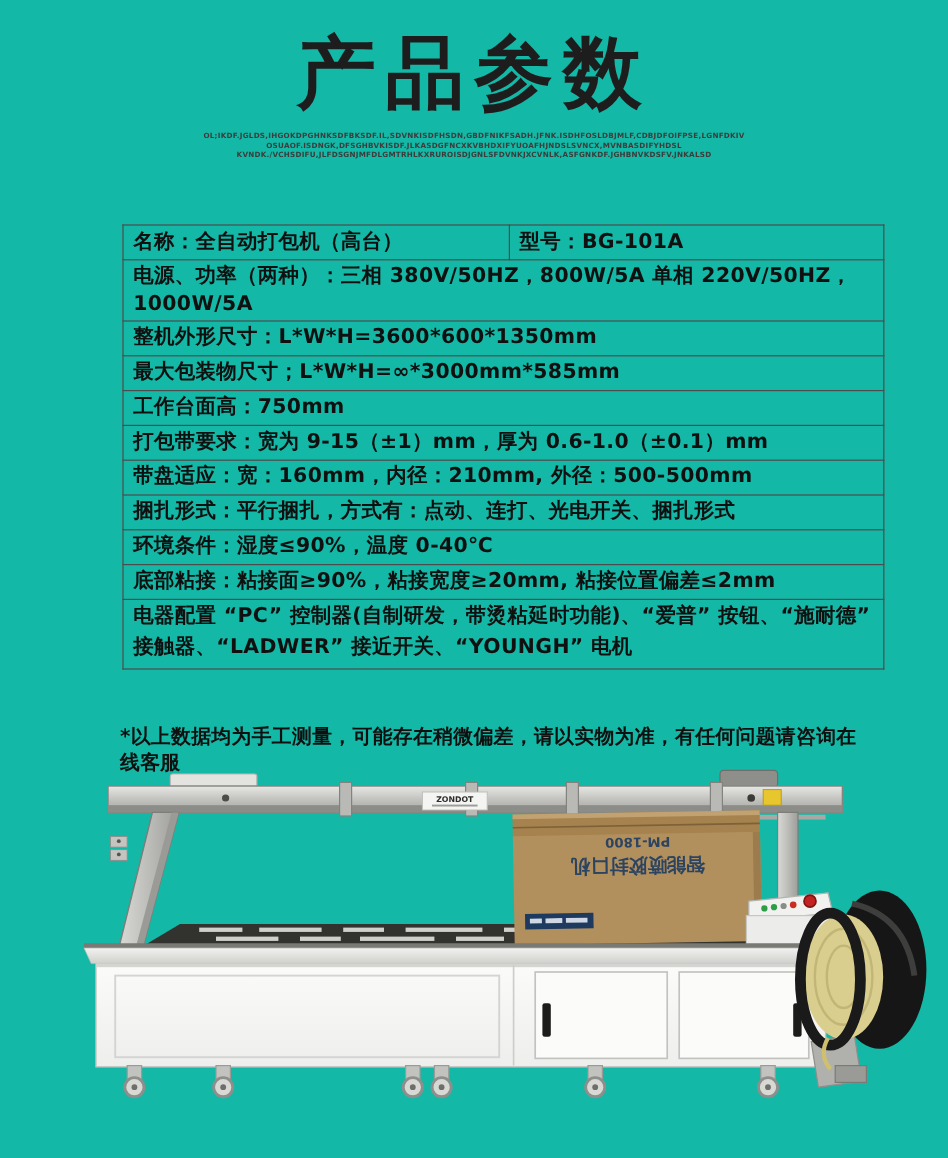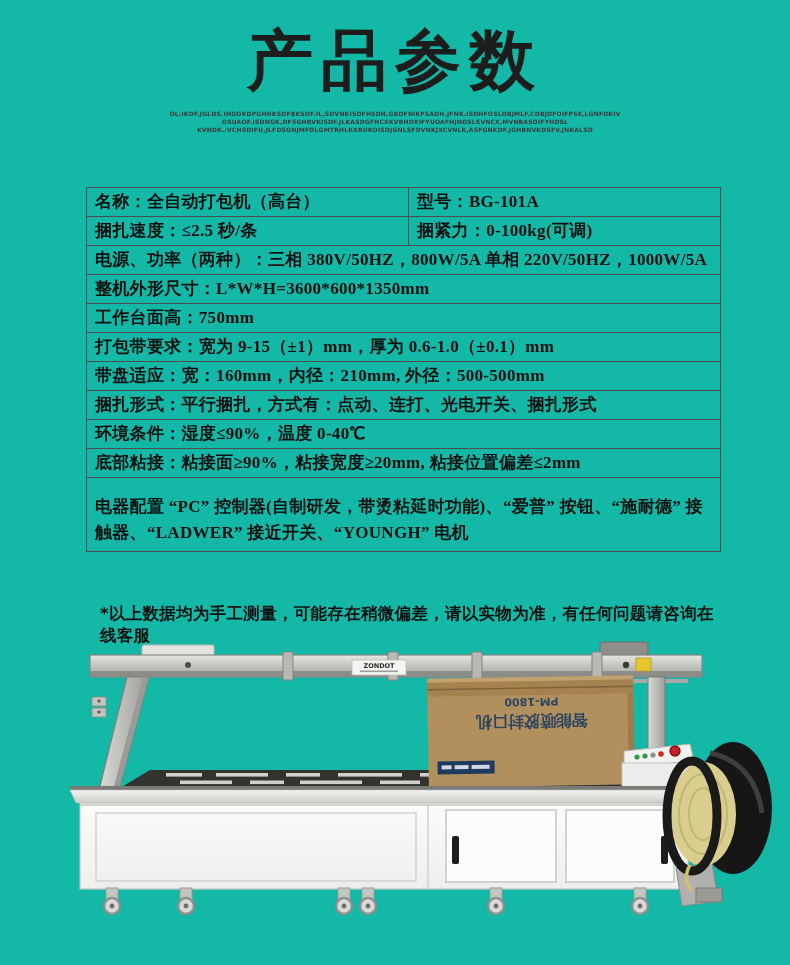--- a/index.html
+++ b/index.html
@@ -11,32 +11,32 @@
     font-size:66px; font-weight:900; color:#1d1d1d; letter-spacing:8px;
     font-family:"DejaVu Sans","Liberation Sans",sans-serif;
   }
   .subtitle { margin-top:4px; text-align:center; }
   .subtitle div {
     font-size:6px; line-height:8px; color:#3c3c3c; font-weight:bold;
     letter-spacing:0.2px; white-space:nowrap;
   }
 
   table.spec-table {
-    position:absolute; left:86px; top:187px; width:600px;
-    border-collapse:collapse; table-layout:fixed;font-family:Liberation Serif, serif;
+    position:absolute; left:102px; top:187px; width:600px;
+    border-collapse:collapse; table-layout:fixed;
   }
   table.spec-table td {
     border:1px solid #4c4c4c;
     font-size:17px; font-weight:bold; color:#101010;
     padding:2px 8px; height:24px; line-height:1.35;
     letter-spacing:0.3px; overflow:hidden;
   }
   table.spec-table td.col-left  { width:305px; }
   table.spec-table td.col-right { width:295px; }
-  table.spec-table tr.tall td { height:auto; padding-top:16px; padding-bottom:4px; line-height:1.55; }
+  table.spec-table tr.tall td { height:auto; padding-top:0; padding-bottom:4px; line-height:1.55; }
 
   .note {
     position:absolute; left:100px; top:586px; width:620px;
     font-size:16.5px; font-weight:bold; color:#101010; letter-spacing:0.3px;
   }
 
   svg.machine { position:absolute; left:0; top:633px; }
   svg text { font-family:"DejaVu Sans","Liberation Sans",sans-serif; }
 </style>
 </head>
@@ -52,28 +52,27 @@
     <div>KVNDK./VCHSDIFU,JLFDSGNJMFDLGMTRHLKXRUROISDJGNLSFDVNKJXCVNLK,ASFGNKDF.JGHBNVKDSFV.JNKALSD</div>
   </div>
 
   <table class="spec-table">
     <tbody>
         <tr>
       <td class="col-left">名称：全自动打包机（高台）</td>
       <td class="col-right">型号：BG-101A</td>
     </tr>
     <tr>
-      <td class="col-left">捆扎速度：≤2.5 秒/条</td>
-      <td class="col-right">捆紧力：0-100kg(可调)</td>
-    </tr>
-    <tr>
           <td colspan="2">电源、功率（两种）：三相 380V/50HZ，800W/5A 单相 220V/50HZ，1000W/5A</td>
         </tr>
     <tr>
           <td colspan="2">整机外形尺寸：L*W*H=3600*600*1350mm</td>
+        </tr>
+    <tr>
+          <td colspan="2">最大包装物尺寸；L*W*H=∞*3000mm*585mm</td>
         </tr>
     <tr>
           <td colspan="2">工作台面高：750mm</td>
         </tr>
     <tr>
           <td colspan="2">打包带要求：宽为 9-15（±1）mm，厚为 0.6-1.0（±0.1）mm</td>
         </tr>
     <tr>
           <td colspan="2">带盘适应：宽：160mm，内径：210mm, 外径：500-500mm</td>
         </tr>

